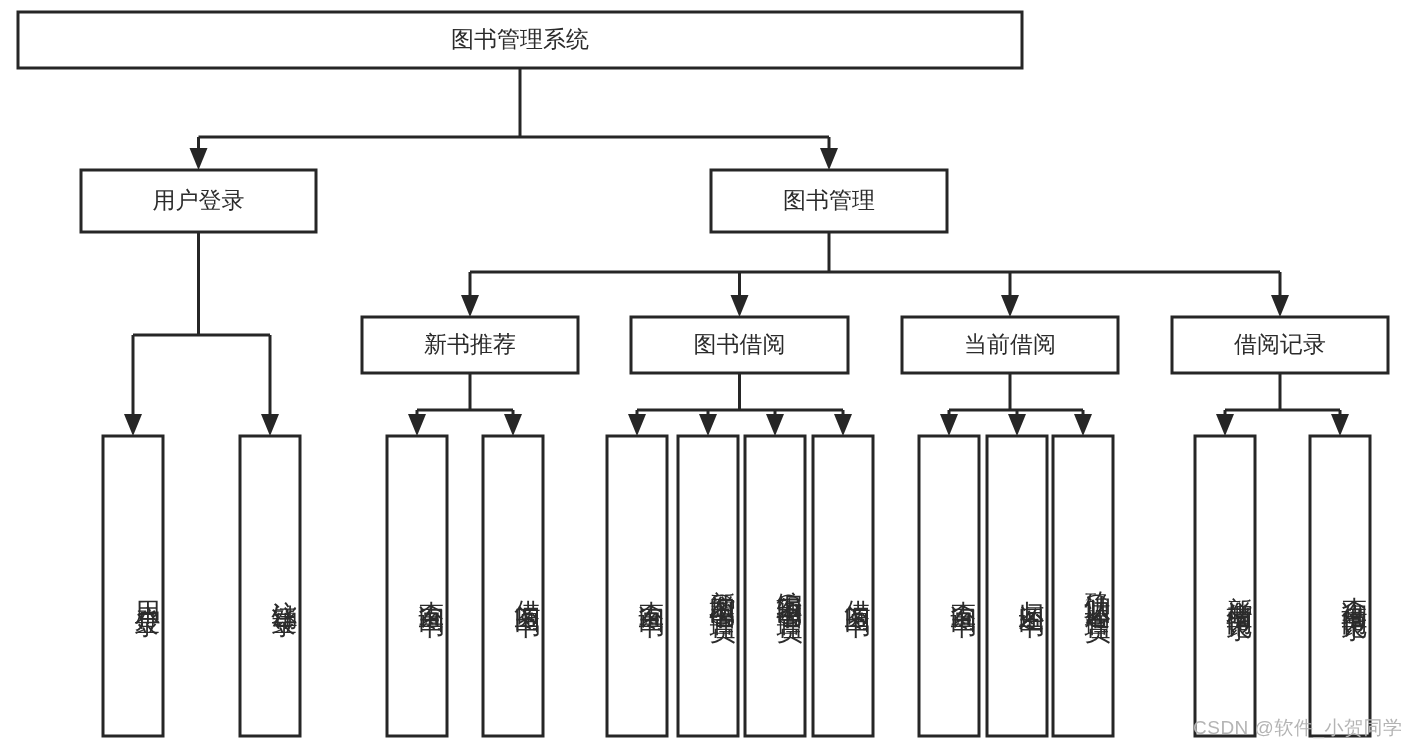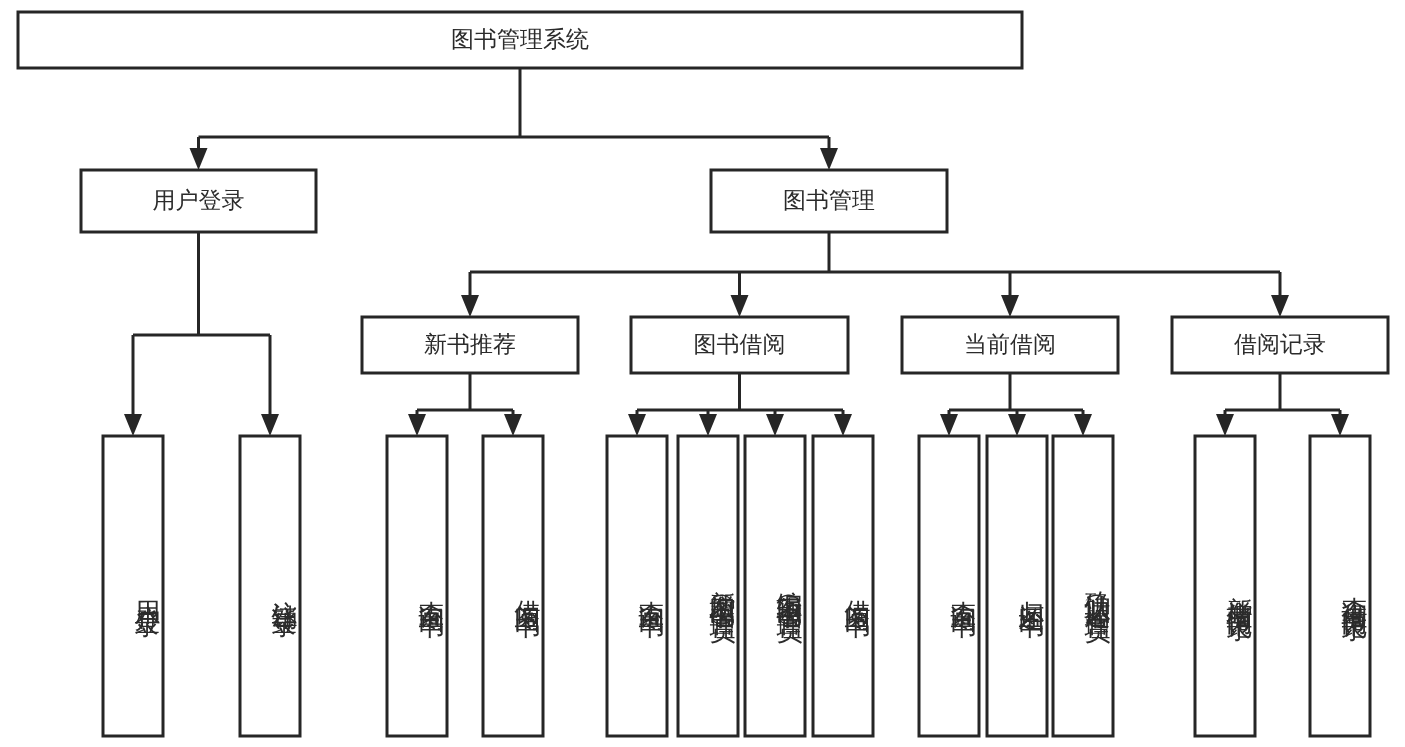--- a/index.html
+++ b/index.html
@@ -174,14 +174,15 @@
       <div class="leaf-label" style="left: 678px; top: 450px; width: 60px; height: 276px;">新增图书（管理员）</div>
       <div class="leaf-label" style="left: 745px; top: 450px; width: 60px; height: 276px;">编辑图书（管理员）</div>
       <div class="leaf-label" style="left: 813px; top: 450px; width: 60px; height: 276px;">借阅图书</div>
       <div class="leaf-label" style="left: 919px; top: 450px; width: 60px; height: 276px;">查询图书</div>
       <div class="leaf-label" style="left: 987px; top: 450px; width: 60px; height: 276px;">归还图书</div>
       <div class="leaf-label" style="left: 1053px; top: 450px; width: 60px; height: 276px;">确认归还（管理员）</div>
       <div class="leaf-label" style="left: 1195px; top: 450px; width: 60px; height: 276px;">新增借阅记录</div>
       <div class="leaf-label" style="left: 1310px; top: 450px; width: 60px; height: 276px;">查询借阅记录</div>
     </div>
 
+  <div class="watermark" style="left: 1193px; top: 715px;">CSDN @软件_小贺同学</div>
 
 </div>
 
 </body></html>

